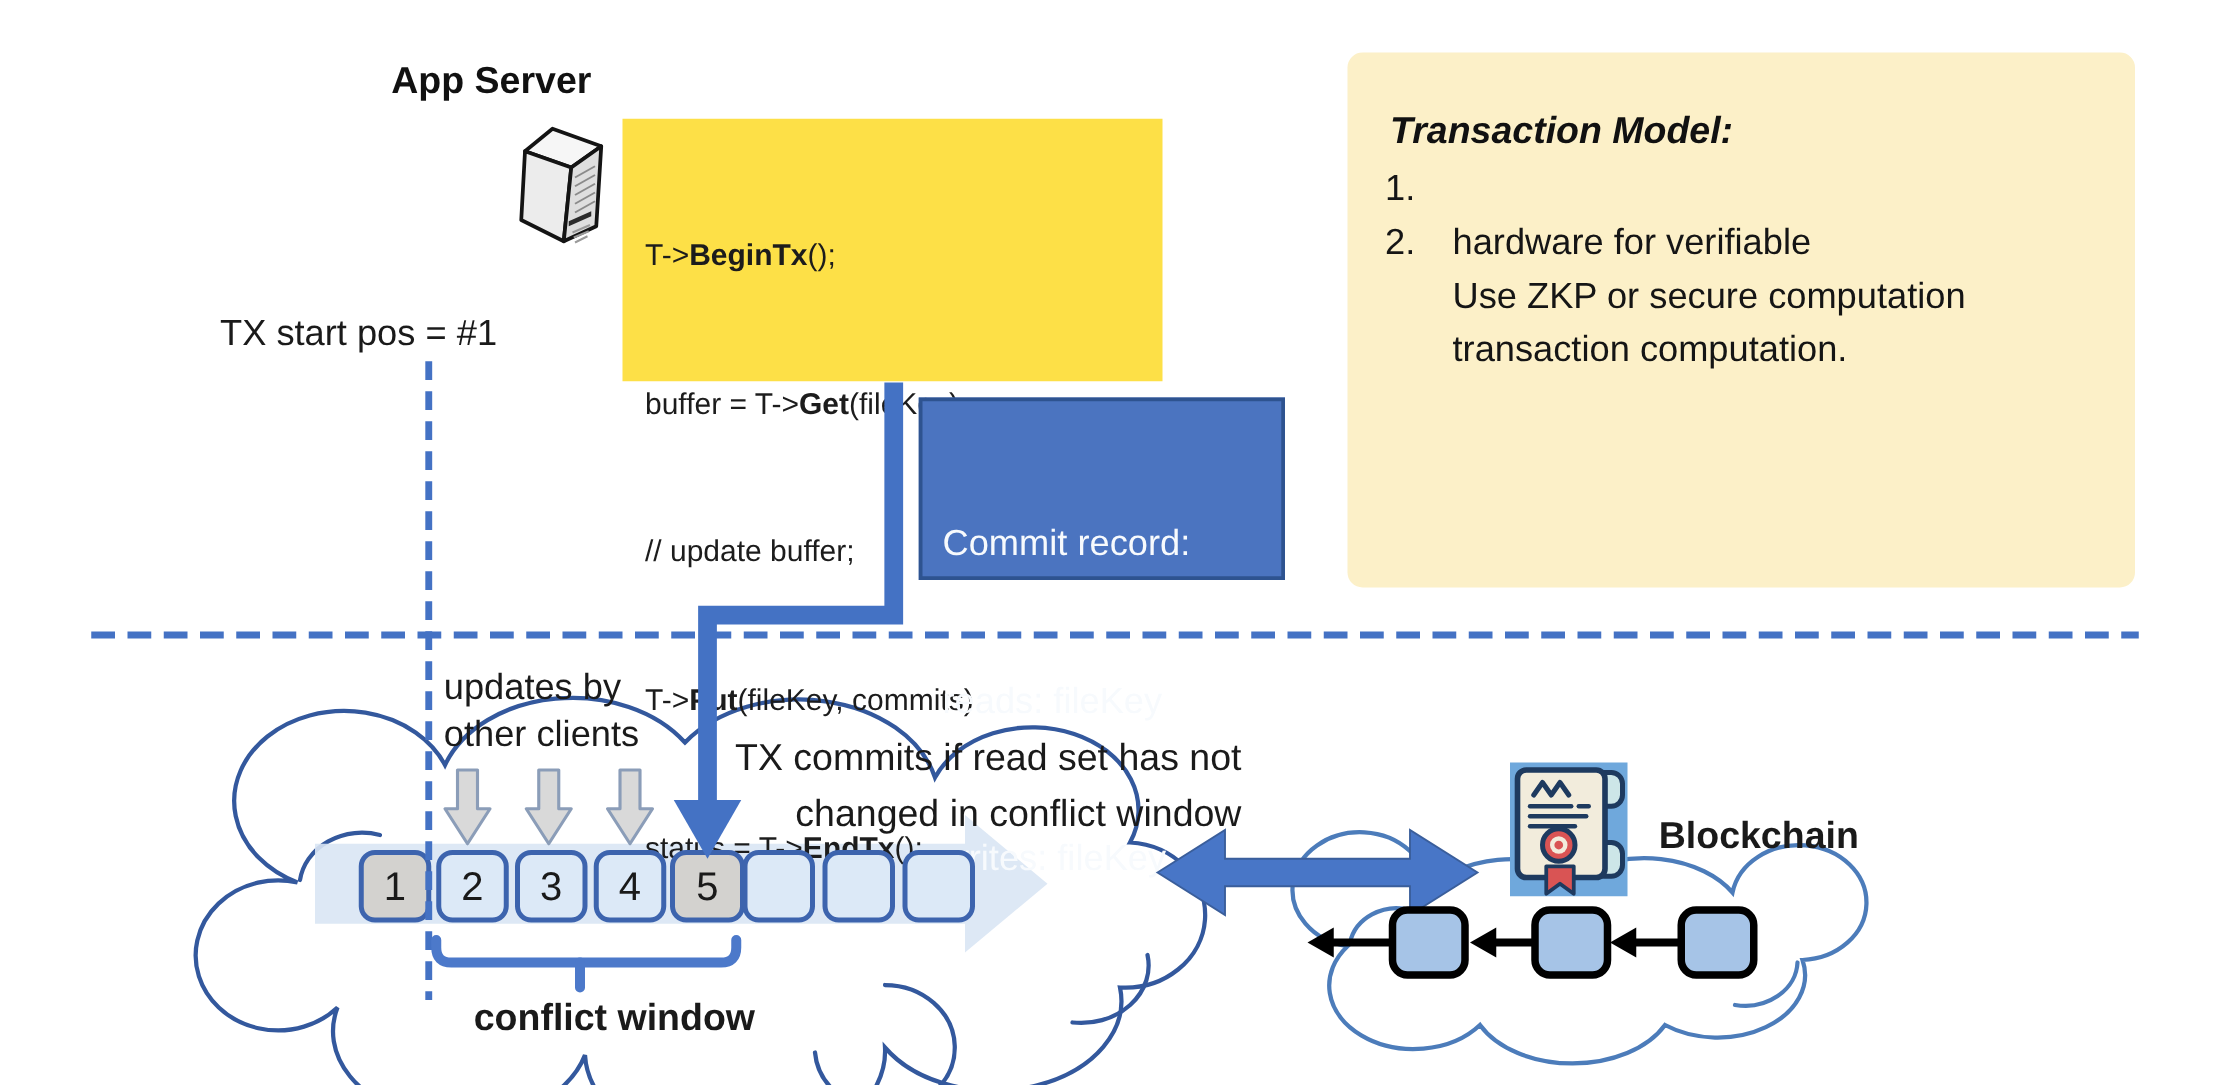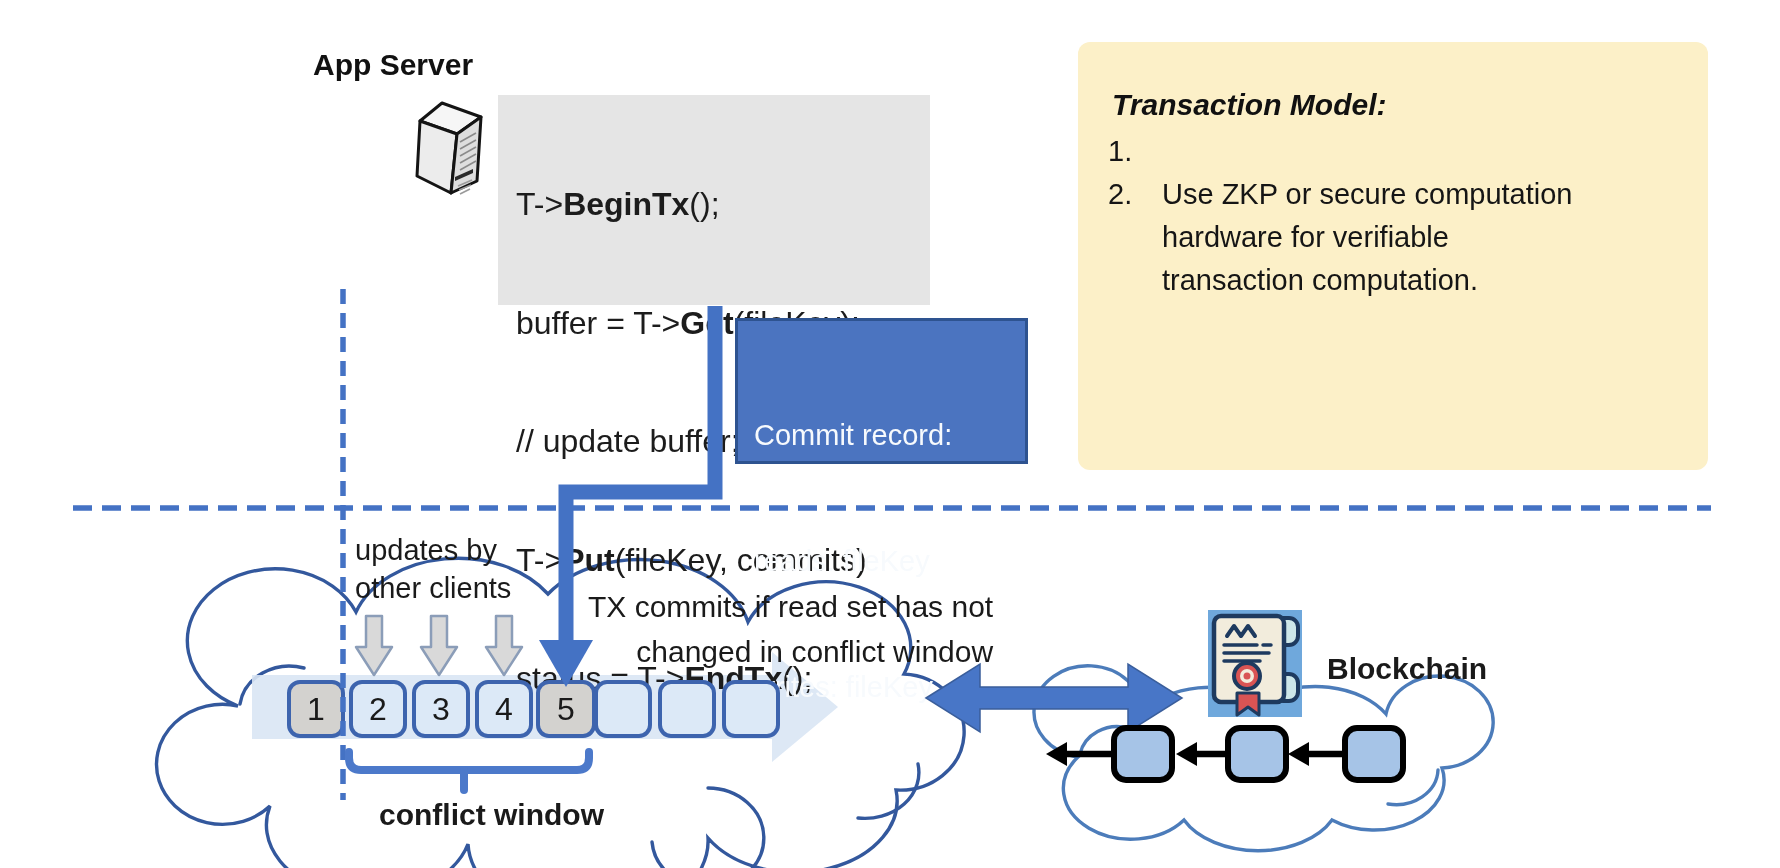--- a/index.html
+++ b/index.html
@@ -8,22 +8,22 @@
     font-family:"Liberation Sans", sans-serif;color:#1a1a1a;
   }
   .abs{position:absolute;}
   svg.layer{position:absolute;left:0;top:0;pointer-events:none;}
   #layerA{z-index:1;}
   #layerB{z-index:3;}
   .html-layer{z-index:2;}
 
   .title{font-size:30px;font-weight:bold;color:#111;}
   .code-block{
-    left:498px;top:95px;width:432px;height:210px;background:#e5e5e5;
-    box-sizing:border-box;padding:11px 0 0 18px;font-size:32px;line-height:39.5px;color:#1c1c1c;
+    left:498px;top:95px;width:432px;height:210px;background:#fde047;
+    box-sizing:border-box;padding:11px 0 0 18px;font-size:24px;line-height:39.5px;color:#1c1c1c;
     white-space:pre;
   }
   .code-line b{font-weight:bold;}
   .tx-start{left:176px;top:251px;font-size:29px;}
   .commit-box{
     left:735px;top:318px;width:293px;height:146px;background:#4B74C0;
     border:3px solid #2E5390;box-sizing:border-box;padding:9px 0 0 16px;
     color:#F7FAFD;font-size:29px;line-height:42px;white-space:pre;
   }
   .model-box{
@@ -87,37 +87,38 @@
     <div class="abs title" style="left:313px;top:48px;">App Server</div>
 
     <div class="abs code-block">
       <div class="code-line"><span>T-&gt;</span><b>BeginTx</b><span>();</span></div>
       <div class="code-line"><span>buffer = T-&gt;</span><b>Get</b><span>(fileKey);</span></div>
       <div class="code-line"><span>// update buffer;</span><b></b><span></span></div>
       <div class="code-line"><span>T-&gt;</span><b>Put</b><span>(fileKey, commits)</span></div>
       <div class="code-line"><span>status = T-&gt;</span><b>EndTx</b><span>();</span></div>
     </div>
 
+    <div class="abs tx-start">TX start pos = #1</div>
 
     <div class="abs commit-box">
       <div>Commit record:</div>
       <div>reads: fileKey</div>
       <div>writes: fileKey</div>
     </div>
 
     <div class="abs model-box">
       <div class="model-title">Transaction Model:</div>
       <div class="model-item">
         <div class="model-num">1.</div>
       </div>
       <div class="model-item">
         <div class="model-num">2.</div>
         <div class="model-lines">
+          <div>hardware for verifiable</div>
           <div>Use ZKP or secure computation</div>
-          <div>hardware for verifiable</div>
           <div>transaction computation.</div>
         </div>
       </div>
     </div>
 
     <div class="abs updates-label">
       <div>updates by</div>
       <div>other clients</div>
     </div>
 

